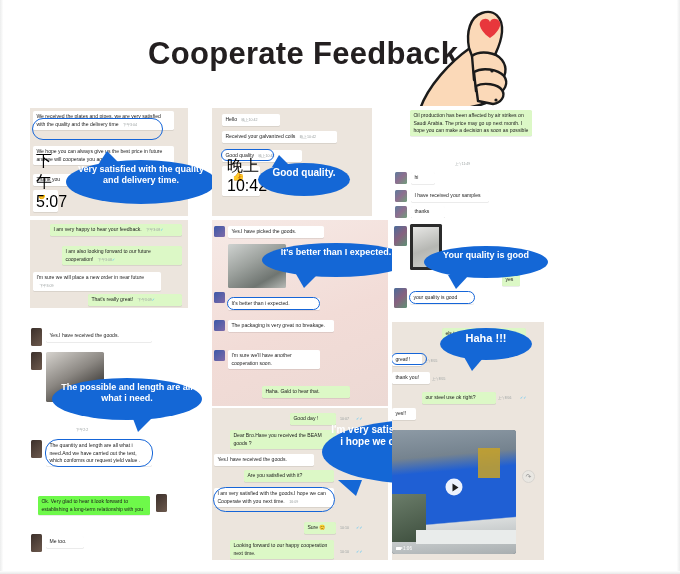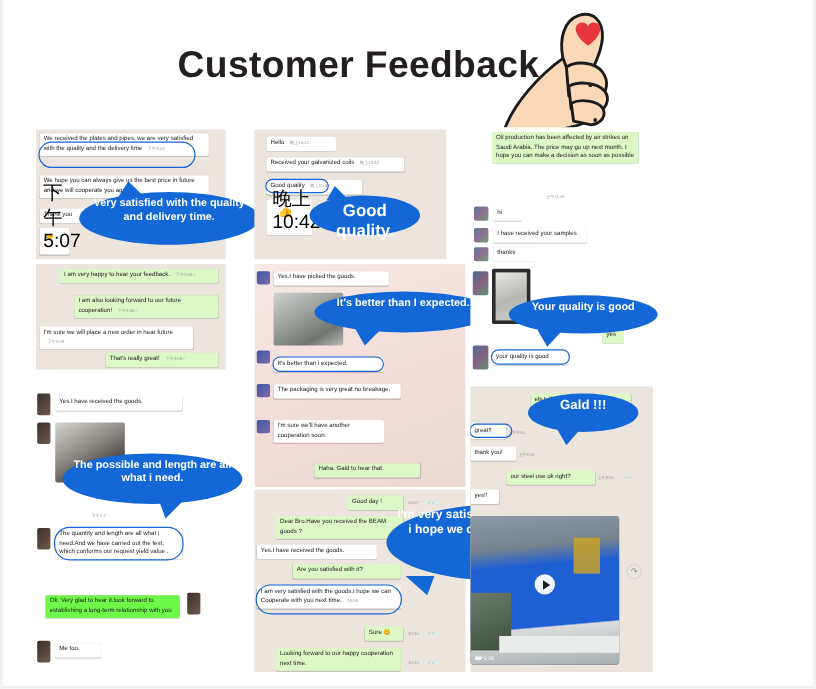--- a/index.html
+++ b/index.html
@@ -103,21 +103,21 @@
   .emoji{font-size:6px;}
 </style>
 </head>
 <body>
 
 <div id="page">
   <div class="edge-l"></div>
   <div class="edge-r"></div>
   <div class="edge-b"></div>
 
-  <div class="title">Customer Feedback</div>
+  <div class="title">Cooperate Feedback</div>
 
   <div class="thumb-wrap">
     <svg width="112" height="108" viewBox="0 0 112 108">
 
       <path d="M16 100 C22 78, 40 58, 58 44 L74 40 L96 56 L92 86 C86 96, 64 102, 44 103 Z" fill="#bfe6e2" opacity="0.85"></path>
 
       <path d="M12 101 C20 78, 42 54, 62 40 L84 46 L88 88 C80 98, 52 103, 14 103 Z" fill="#fbd9b8" stroke="#1b1b1b" stroke-width="2.4" stroke-linejoin="round"></path>
 
       <path d="M61 40 C58 24, 62 9, 74 5 C86 1, 95 9, 94 24 C93 36, 88 44, 86 49 L64 48 Z" fill="#fbd9b8" stroke="#1b1b1b" stroke-width="2.4" stroke-linejoin="round"></path>
 
@@ -166,21 +166,21 @@
     <div class="bub" style="left:10px;top:42px;width:80px;">
       <span>Good quality</span>
       <span class="tm">晚上10:42</span>
     </div>
     <div class="ring" style="left:9px;top:41px;width:53px;height:12px;"></div>
     <div class="sticker" style="left:10px;top:58px;width:38px;height:30px;">
       <div class="emoji" style="position:absolute;left:10px;top:4px;font-size:10px;">👍</div>
       <div class="tm" style="position:absolute;left:5px;bottom:1px;margin:0;">晚上10:42</div>
     </div>
   </div>
-  <div class="callout" style="left:258px;top:163px;width:92px;height:33px;font-size:14px;">
+  <div class="callout" style="left:258px;top:163px;width:92px;height:33px;font-size:10px;">
     <span>Good quality.</span>
     <span class="tail" style="left:14px;top:-8px;border-left:7px solid transparent;border-right:12px solid transparent;border-bottom:12px solid #1467d6;"></span>
   </div>
 
   <div class="panel white" id="p3" style="left:392px;top:106px;width:150px;height:112px;">
     <div class="bub out" style="left:18px;top:4px;width:122px;">
       <span>Oil production has been affected by air strikes on Saudi Arabia. The price may go up next month. I hope you can make a decision as soon as possible</span>
     </div>
     <div class="tm" style="position:absolute;left:63px;top:56px;font-size:3.4px;color:#9aa0a0;">上午11:49</div>
 
@@ -378,17 +378,17 @@
       <div style="position:absolute;left:86px;top:18px;width:22px;height:30px;background:#c8a227;opacity:.85;"></div>
       <div class="play"></div>
       <div class="dur">
         <span class="cam"></span>
         <span>1:06</span>
       </div>
     </div>
     <div class="fwd" style="left:130px;top:148px;">↷</div>
   </div>
   <div class="callout" style="left:440px;top:328px;width:92px;height:32px;font-size:11px;">
-    <span>Gald !!!</span>
+    <span>Haha !!!</span>
     <span class="tail" style="left:24px;bottom:-11px;border-left:8px solid transparent;border-right:12px solid transparent;border-top:14px solid #1467d6;"></span>
   </div>
 
 </div>
 
 </body></html>

